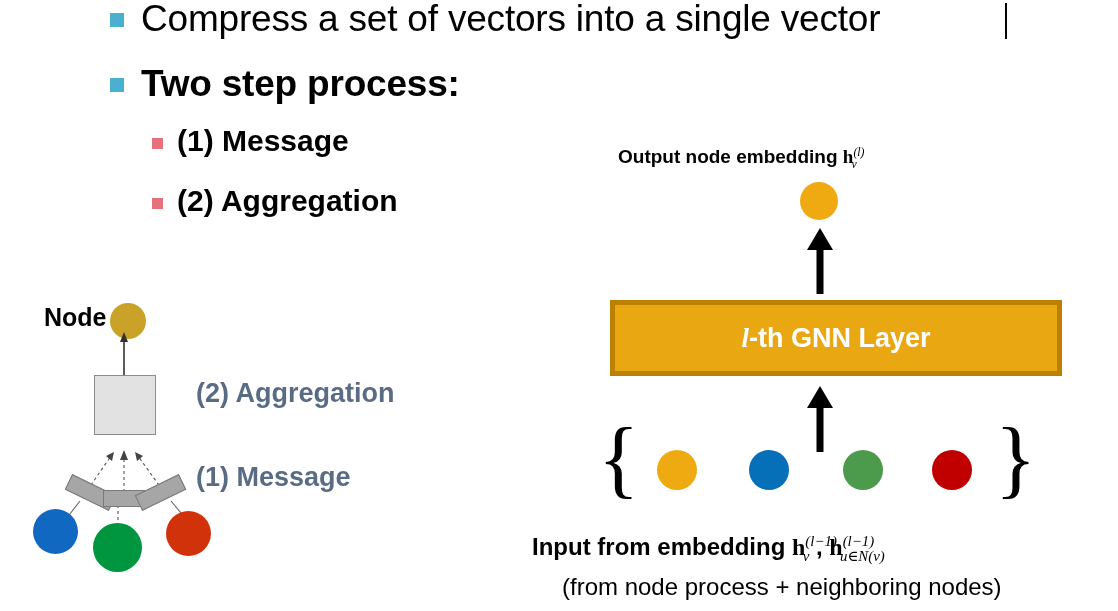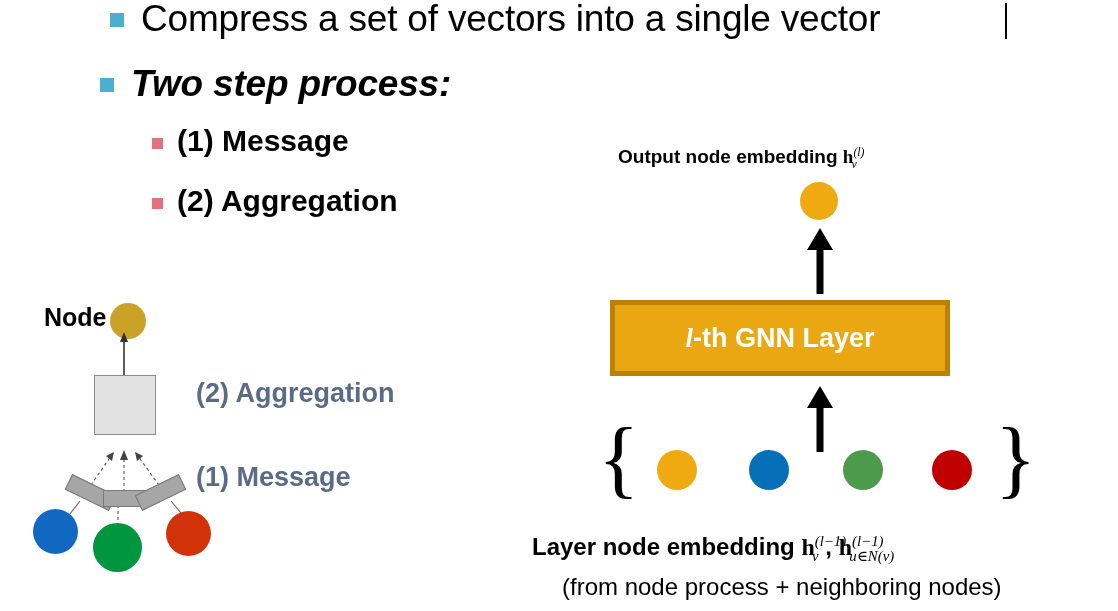--- a/index.html
+++ b/index.html
@@ -9,21 +9,21 @@
 
   
   .bullet{position:absolute;display:flex;align-items:flex-start;}
   .bullet .sq{flex:none;display:block;}
   .sq-l1{width:14px;height:14px;background:#4BAFD0;margin-top:13px;margin-right:17px;}
   .sq-l2{width:11px;height:11px;background:#E5717C;margin-top:13px;margin-right:14px;}
   .b-text{line-height:1.05;white-space:pre;}
 
   .b1{left:110px;top:0px;}
   .b1 .b-text{font-size:37px;font-weight:400;letter-spacing:-0.2px;}
-  .b2{left:100px;top:65px;font-style:italic;}
+  .b2{left:110px;top:65px;}
   .b2 .b-text{font-size:37px;font-weight:700;letter-spacing:-0.2px;}
   .b3{left:152px;top:125px;}
   .b3 .b-text{font-size:30px;font-weight:700;}
   .b4{left:152px;top:185px;}
   .b4 .b-text{font-size:30px;font-weight:700;}
 
   .caret{position:absolute;left:1005px;top:3px;width:2px;height:36px;background:#000;}
 
   
   .circ{position:absolute;border-radius:50%;}
@@ -50,21 +50,21 @@
   .lbl-agg{left:196px;top:378px;}
   .lbl-msg{left:196px;top:462px;}
 
   
   .out-lbl{left:618px;top:146px;font-size:19px;font-weight:700;}
   .in-lbl{left:532px;top:533px;font-size:24px;font-weight:700;}
   .in-sub{left:562px;top:573px;font-size:24px;font-weight:400;}
 
   .c-out{left:800px;top:182px;width:38px;height:38px;background:#EFAA11;}
 
-  .gnn-box{position:absolute;left:610px;top:300px;width:340px;height:76px;
+  .gnn-box{position:absolute;left:610px;top:300px;width:452px;height:76px;
            background:#E9A712;border:5px solid #BC8100;box-sizing:border-box;
            display:flex;align-items:center;justify-content:center;}
   .gnn-box::after{content:"";position:absolute;inset:2px;border:1.5px solid #E9A712;pointer-events:none;}
   .gnn-txt{color:#fff;font-size:27px;font-weight:700;position:relative;z-index:2;}
   .gnn-txt i{font-family:"Liberation Serif","DejaVu Serif",serif;font-style:italic;font-weight:700;}
 
   .c-in-y{left:657px;top:450px;width:40px;height:40px;background:#EFAA11;}
   .c-in-b{left:749px;top:450px;width:40px;height:40px;background:#0570B8;}
   .c-in-g{left:843px;top:450px;width:40px;height:40px;background:#4C9B4C;}
   .c-in-r{left:932px;top:450px;width:40px;height:40px;background:#C00000;}
@@ -164,18 +164,18 @@
   </svg>
 
   <div class="brace brace-l">{</div>
   <div class="brace brace-r">}</div>
 
   <div class="circ c-in-y"></div>
   <div class="circ c-in-b"></div>
   <div class="circ c-in-g"></div>
   <div class="circ c-in-r"></div>
 
-  <div class="lbl in-lbl"><span>Layer node embedding </span><span class="m"><b>h</b><sup>(l−1)</sup><sub style="margin-left:-2.3em">v</sub></span><span> , </span><span class="m"><b>h</b><sup>(l−1)</sup><sub style="margin-left:-2.3em">u∈N(v)</sub></span></div>
+  <div class="lbl in-lbl"><span>Input from embedding </span><span class="m"><b>h</b><sup>(l−1)</sup><sub style="margin-left:-2.3em">v</sub></span><span> , </span><span class="m"><b>h</b><sup>(l−1)</sup><sub style="margin-left:-2.3em">u∈N(v)</sub></span></div>
 
   <div class="lbl in-sub">(from node process + neighboring nodes)</div>
 
 
 </div>
 
 </body></html>

